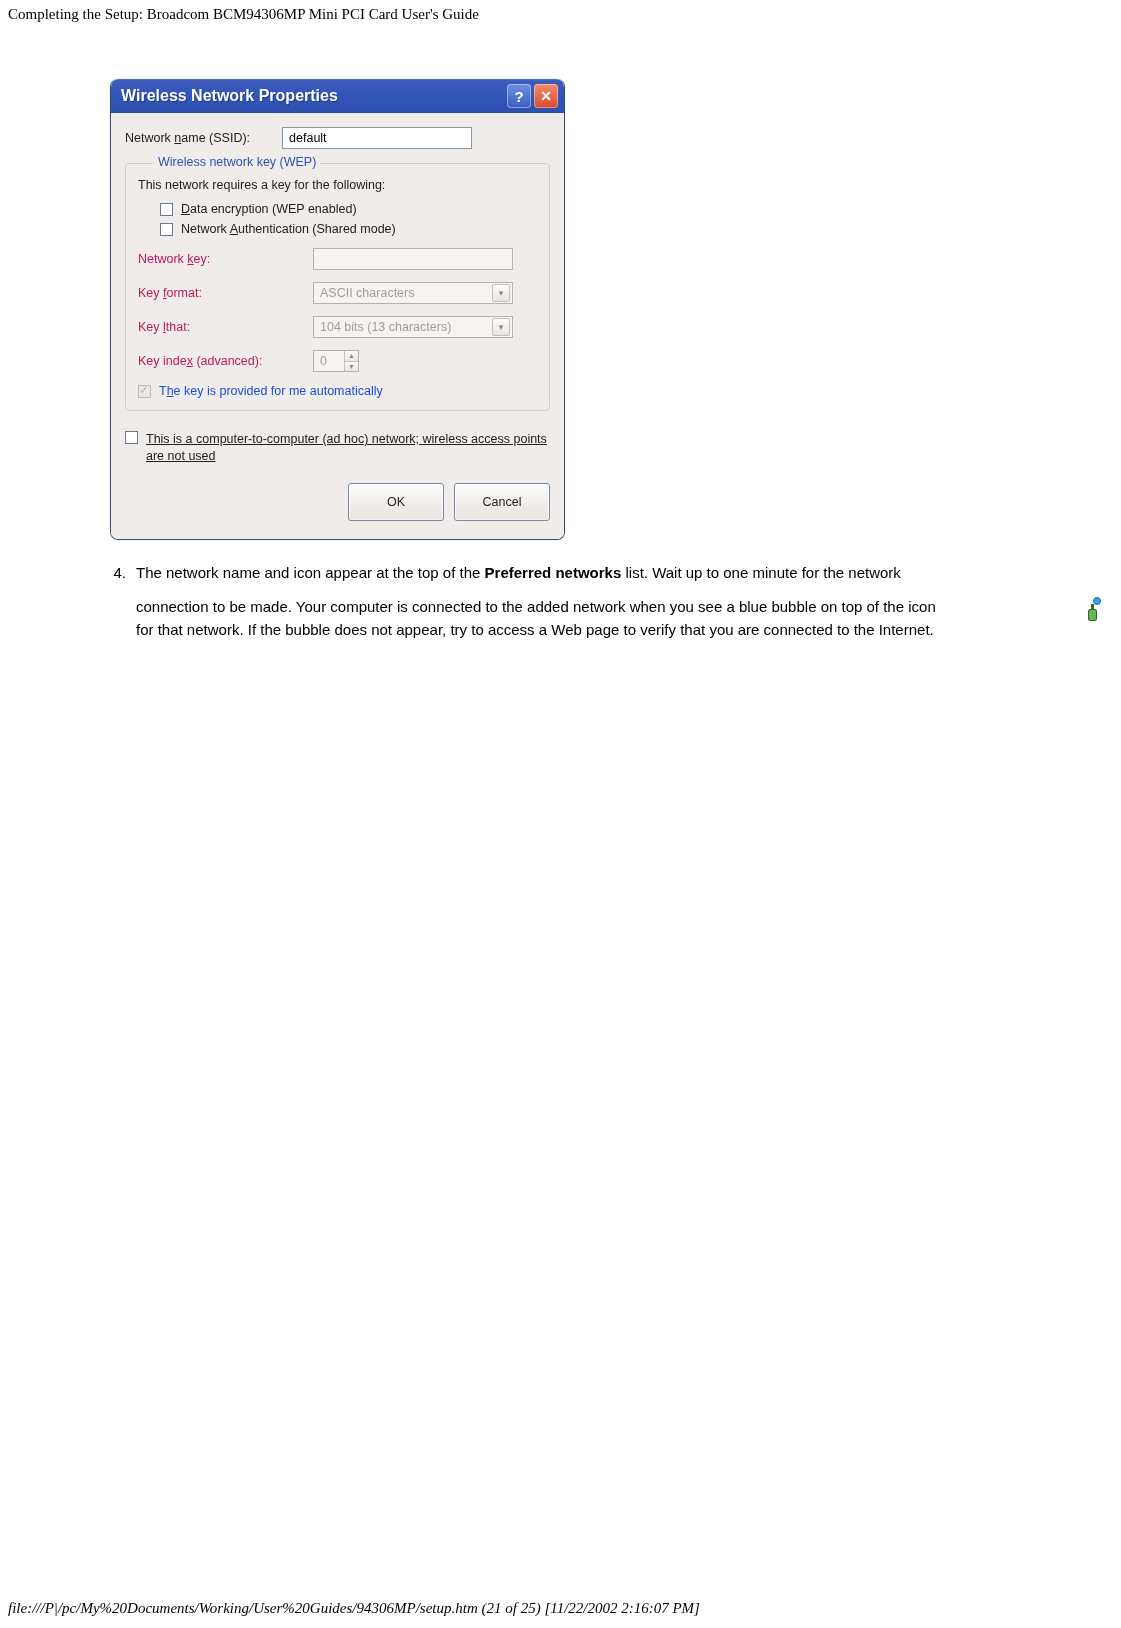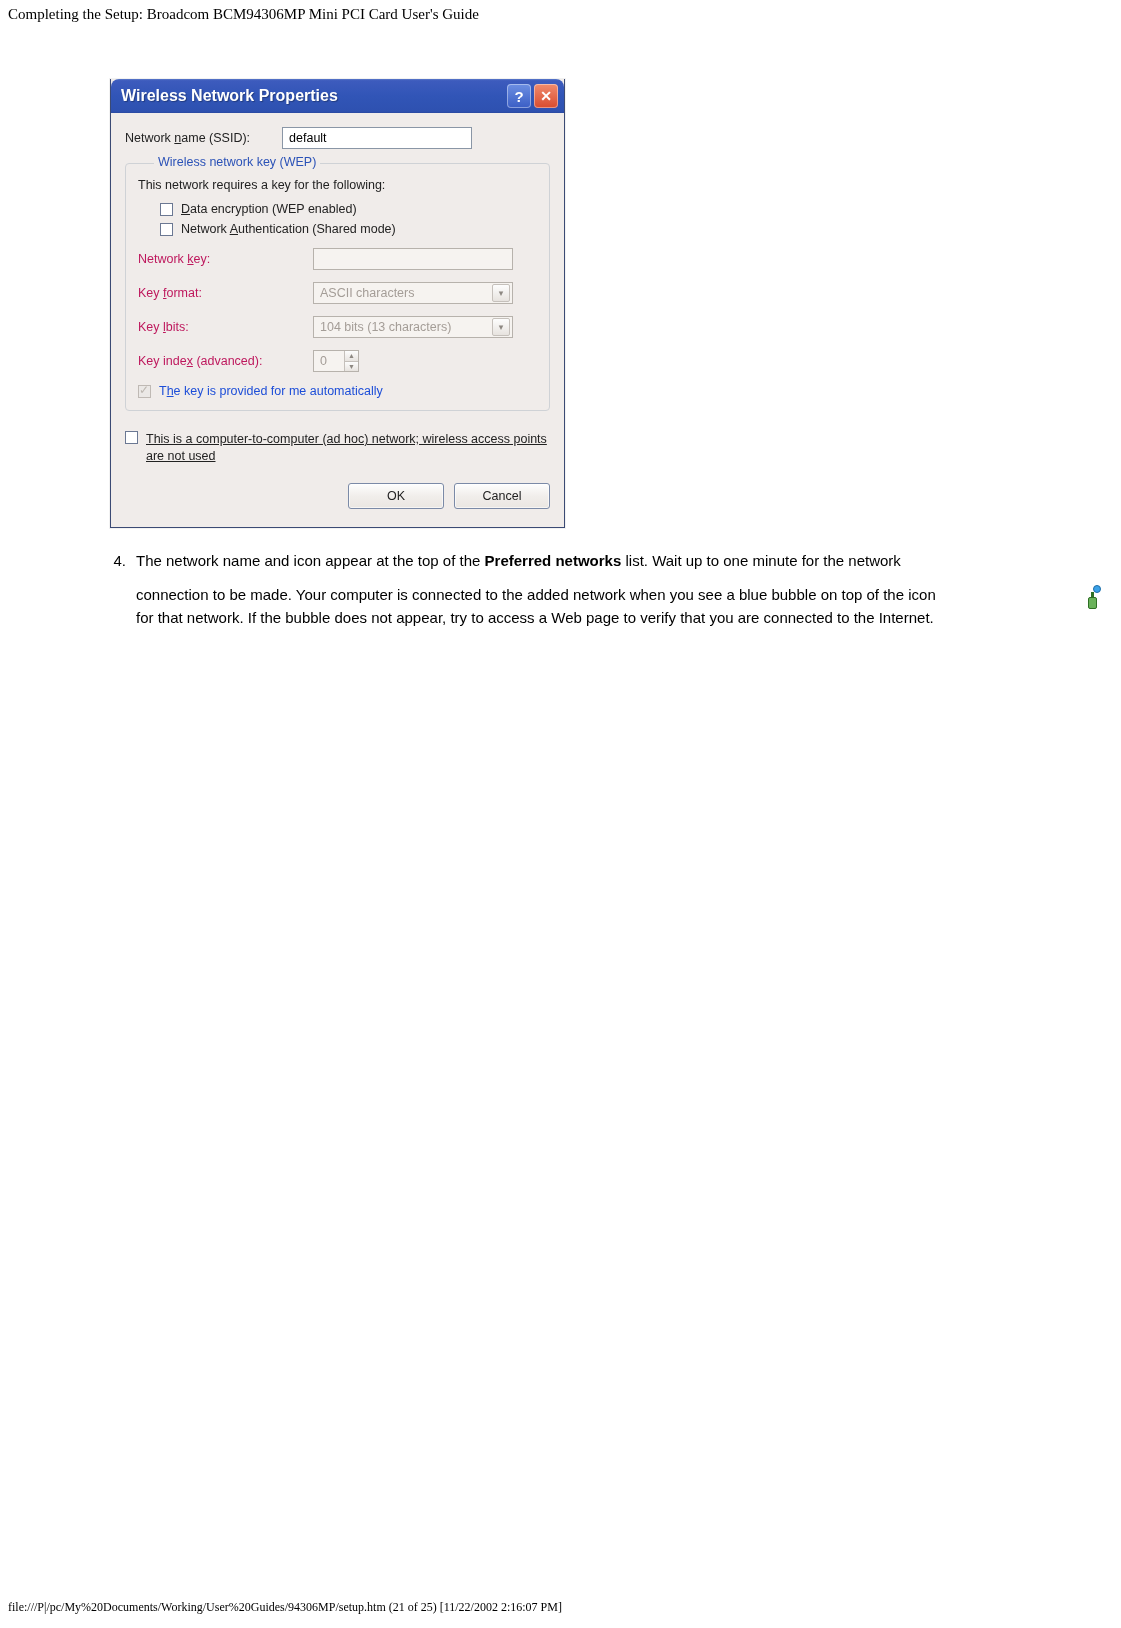--- a/index.html
+++ b/index.html
@@ -19,21 +19,21 @@
     padding-left: 110px;
     padding-top: 50px;
     font-family: Arial, Helvetica, sans-serif;
     font-size: 14px;
   }
   .dlg {
     width: 455px;
     border: 1px solid #3b4a74;
     border-top: none;
     box-shadow: 0 0 0 1px rgba(0,0,0,.05);
-    border-radius: 0;
+    border-radius: 8px;
     background: #f0ecea;
     overflow: hidden;
   }
   .titlebar {
     display: flex;
     align-items: center;
     height: 34px;
     padding: 0 6px 0 10px;
     background: linear-gradient(to bottom, #5a79c9 0%, #3d5bbd 5%, #3155b7 50%, #2e51b0 95%, #2a49a0 100%);
     color: #fff;
@@ -129,21 +129,21 @@
     background: #f6f3f0;
     height: 22px; width: 200px;
   }
   .auto-row { display:flex; align-items:center; gap:8px; margin-top:10px; color:#1d4ed8;}
   .tick { width:13px; height:13px; border:1px solid #bfb9b4; background:#ebe8e6; position:relative; flex:0 0 13px;}
   .tick::after { content:"✓"; position:absolute; top:-3px; left:0; font-size:12px; color:#bdb7b1;}
   .adhoc { display:flex; gap:8px; margin-top:20px; }
   .adhoc .txt { line-height:1.35;text-decoration:underline; }
   .btn-row { display:flex; justify-content:flex-end; gap:10px; margin-top:18px;}
   .wbtn {
-    width:96px; height:26px;
+    width:96px; height:38px;
     border:1px solid #7b8aa7;
     border-radius:3px;
     background: linear-gradient(#fefefe,#f1eeeb 50%,#eae6e2);
     font-family: Tahoma, Arial, sans-serif;
     font-size:12.5px;
     display:flex; align-items:center; justify-content:center;
     box-shadow: 0 0 0 1px rgba(255,255,255,.6) inset;
   }
   .list {
     margin-top: 22px;
@@ -160,22 +160,23 @@
   .p2wrap .txtp { flex:1; }
   .net-icon {
     width: 20px; height: 24px; position:relative; flex:0 0 20px; margin-top:1px;
   }
   .net-icon .bubble { width:8px; height:8px; background:#3aa1e8; border-radius:50%; border:1px solid #1e6ea7; position:absolute; top:0; right:2px;}
   .net-icon .body { width:9px; height:12px; background:#6ab25a; border:1px solid #2e6f24; border-radius:2px; position:absolute; bottom:0; left:5px;}
   .net-icon .stem { width:3px; height:6px; background:#2e6f24; position:absolute; top:7px; left:8px;}
   .footer {
     position: absolute;
     left: 8px;
-    font-size: 12px;
+    font-size: 15px;
     font-family: "Times New Roman", Times, serif;
+    font-style: italic;
   }
   .page-wrap { position:relative; height:1628px; }
 </style>
 </head>
 <body>
 <div class="page-wrap">
 
 <div class="page-header">
   <span>Completing the Setup: Broadcom BCM94306MP Mini PCI Card User's Guide</span>
 </div>
@@ -227,21 +228,21 @@
             <span>Key </span><span class="u">f</span><span>ormat:</span>
           </span>
           <div class="sel">
             <span>ASCII characters</span>
             <span class="arrow">▾</span>
           </div>
         </div>
 
         <div class="form-row">
           <span class="fl disabled-text">
-            <span>Key </span><span class="u">l</span><span>bits:</span>
+            <span>Key </span><span class="u">l</span><span>that:</span>
           </span>
           <div class="sel">
             <span>104 bits (13 characters)</span>
             <span class="arrow">▾</span>
           </div>
         </div>
 
         <div class="form-row">
           <span class="fl disabled-text">
             <span>Key inde</span><span class="u">x</span><span> (advanced):</span>

